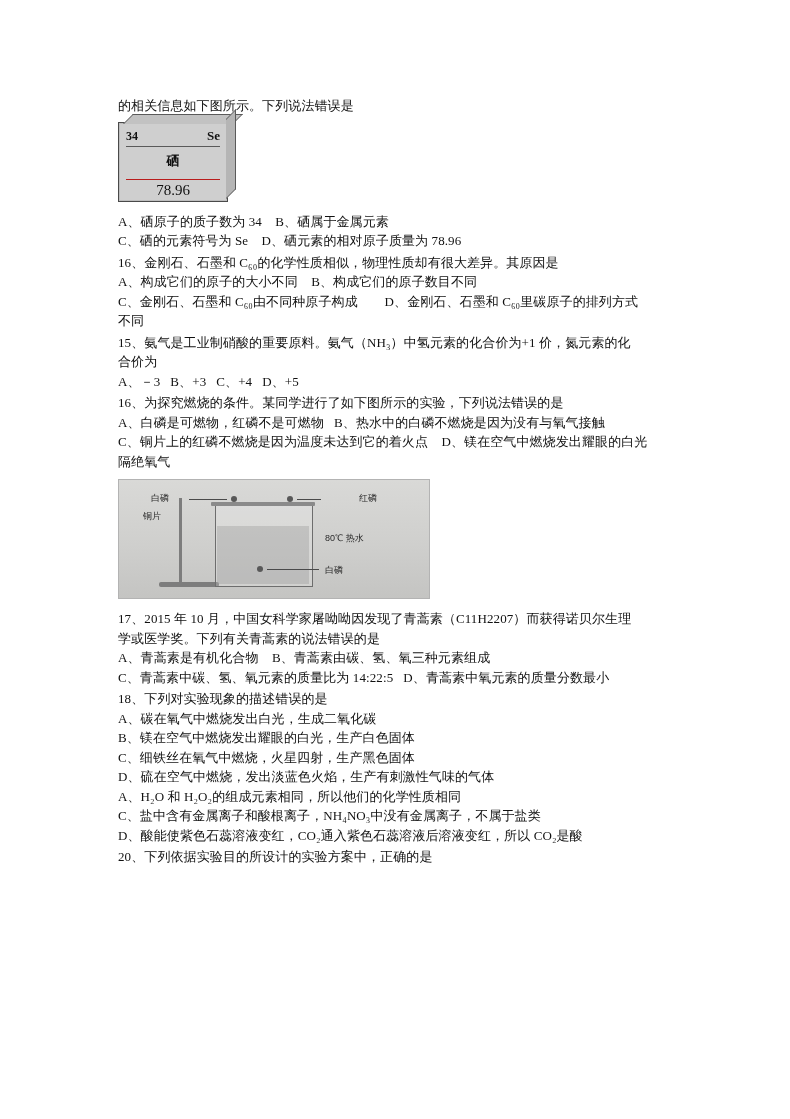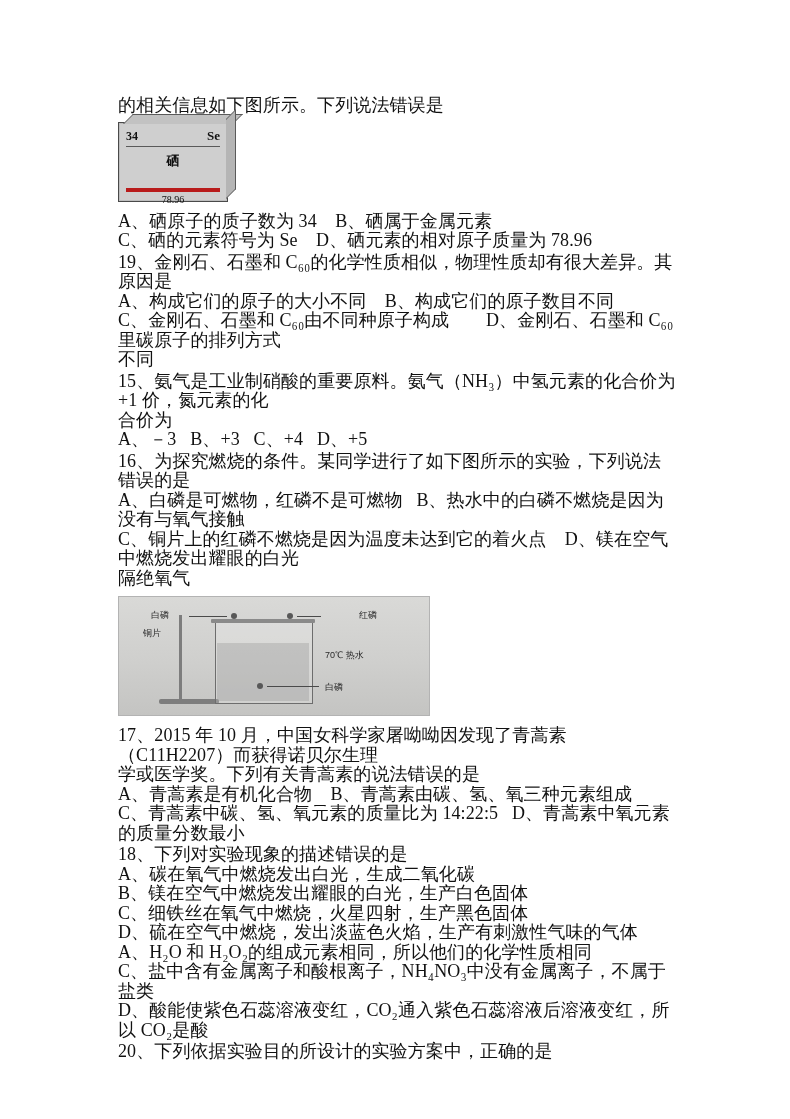--- a/index.html
+++ b/index.html
@@ -22,21 +22,21 @@
     height: 1119px;
     padding: 0;
   }
   .content {
     position: absolute;
     left: 118px;
     top: 96px;
     width: 560px;
   }
   .line {
-    font-size: 18px;
+    font-size: 13px;
     line-height: 19.5px;
     letter-spacing: 0.1px;
     white-space: pre-wrap;
   }
   .q {
     margin-top: 2px;
   }
   
   .element-box-wrap {
     margin: 6px 0 10px 0;
@@ -93,23 +93,23 @@
     font-weight: bold;
   }
   .element-cn {
     text-align: center;
     font-size: 13px;
     font-weight: bold;
     margin-top: 5px;
   }
   .element-mass {
     text-align: center;
-    font-size: 10px;
-    margin-top: 18px;
-    border-top: 4px solid #b91c1c;
+    font-size: 15px;
+    margin-top: 9px;
+    border-top: 1px solid #b91c1c;
     padding-top: 2px;
   }
   
   .exp-photo {
     margin: 8px 0 10px 0;
     width: 310px;
     height: 118px;
     background: linear-gradient(180deg, #d9d9d7 0%, #cfcfcd 55%, #c4c4c2 100%);
     border: 1px solid #b3b3b3;
     position: relative;
@@ -214,21 +214,21 @@
           </div>
           <div class="element-cn">硒</div>
           <div class="element-mass">78.96</div>
         </div>
       </div>
     </div>
 
     <div class="line">A、硒原子的质子数为 34    B、硒属于金属元素</div>
     <div class="line">C、硒的元素符号为 Se    D、硒元素的相对原子质量为 78.96</div>
 
-    <div class="line q">19、金刚石、石墨和 C₆₀的化学性质相似，物理性质却有很大差异。其原因是</div>
+    <div class="line q">16、金刚石、石墨和 C₆₀的化学性质相似，物理性质却有很大差异。其原因是</div>
     <div class="line">A、构成它们的原子的大小不同    B、构成它们的原子数目不同</div>
     <div class="line">C、金刚石、石墨和 C₆₀由不同种原子构成        D、金刚石、石墨和 C₆₀里碳原子的排列方式</div>
     <div class="line">不同</div>
 
     <div class="line q">15、氨气是工业制硝酸的重要原料。氨气（NH₃）中氢元素的化合价为+1 价，氮元素的化</div>
     <div class="line">合价为</div>
     <div class="line">A、－3   B、+3   C、+4   D、+5</div>
 
     <div class="line q">16、为探究燃烧的条件。某同学进行了如下图所示的实验，下列说法错误的是</div>
     <div class="line">A、白磷是可燃物，红磷不是可燃物   B、热水中的白磷不燃烧是因为没有与氧气接触</div>
@@ -243,21 +243,21 @@
       <div class="water"></div>
       <div class="dot" style="left:112px; top:16px;"></div>
       <div class="dot" style="left:168px; top:16px;"></div>
       <div class="dot" style="left:138px; top:86px;"></div>
       <div class="arrow" style="left:70px; top:19px; width:38px;"></div>
       <div class="arrow" style="left:178px; top:19px; width:24px;"></div>
       <div class="arrow" style="left:148px; top:89px; width:52px;"></div>
       <div class="lbl" style="left:32px; top:12px;">白磷</div>
       <div class="lbl" style="left:204px; top:12px;margin-left:36px;">红磷</div>
       <div class="lbl" style="left:24px; top:30px;">铜片</div>
-      <div class="lbl" style="left:206px; top:52px;">70℃ 热水</div>
+      <div class="lbl" style="left:206px; top:52px;">80℃ 热水</div>
       <div class="lbl" style="left:206px; top:84px;">白磷</div>
     </div>
 
     <div class="line">17、2015 年 10 月，中国女科学家屠呦呦因发现了青蒿素（C11H2207）而获得诺贝尔生理</div>
     <div class="line">学或医学奖。下列有关青蒿素的说法错误的是</div>
     <div class="line">A、青蒿素是有机化合物    B、青蒿素由碳、氢、氧三种元素组成</div>
     <div class="line">C、青蒿素中碳、氢、氧元素的质量比为 14:22:5   D、青蒿素中氧元素的质量分数最小</div>
 
     <div class="line q">18、下列对实验现象的描述错误的是</div>
     <div class="line">A、碳在氧气中燃烧发出白光，生成二氧化碳</div>

